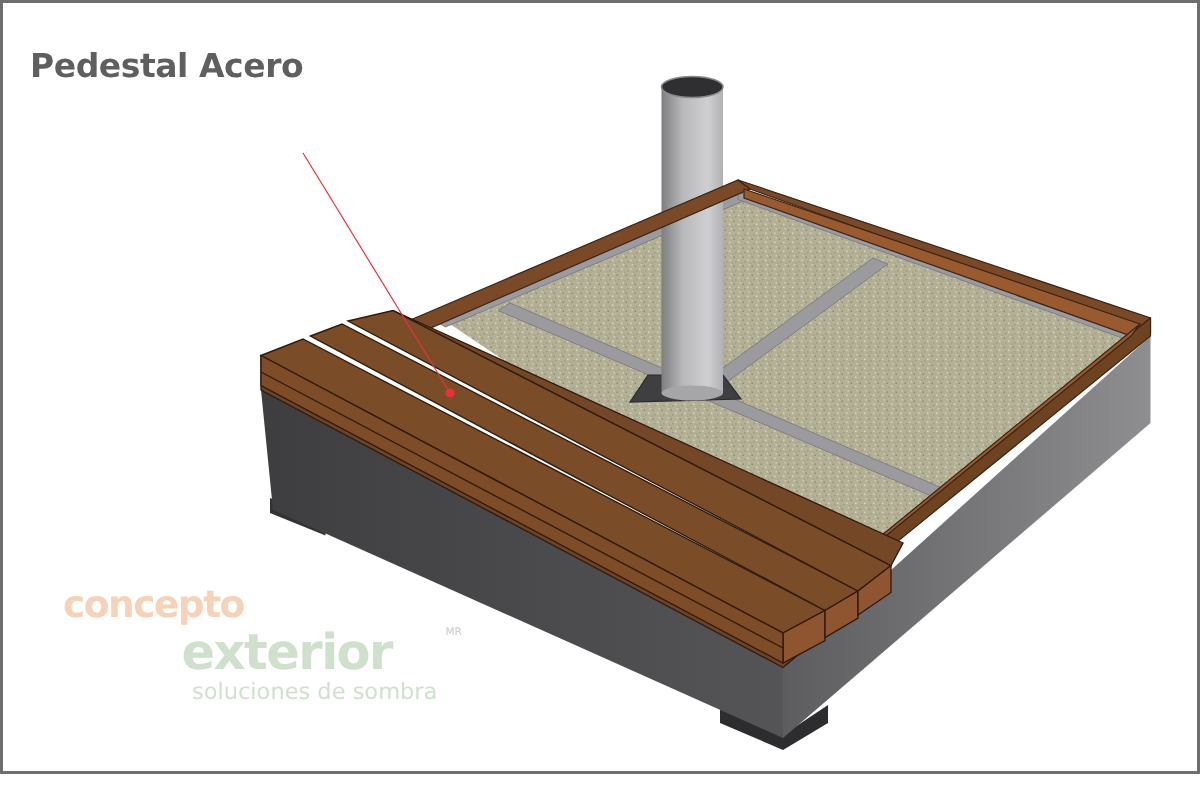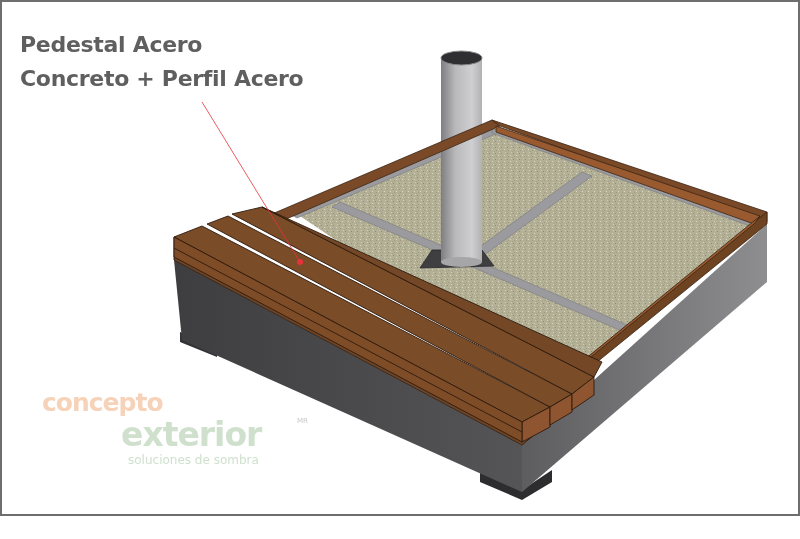--- a/index.html
+++ b/index.html
@@ -38,31 +38,30 @@
     font-size: 33px; font-weight: bold;
     color: #cfe1cd; letter-spacing: -1px;
     white-space: nowrap;
   }
   .logo .mr {
     position: absolute; left: 215px; top: 28px;
     font-size: 7px; color: #c8c8c8; padding-left: 40px;
   }
   .logo .l3 {
     position: absolute; left: 86px; top: 64px;
-    font-size: 12px; color: #cfe1cd; white-space: nowrap;
+    font-size: 15px; color: #cfe1cd; white-space: nowrap;
   }
 </style>
 </head>
 <body>
 
 <div class="frame">
 
   <div class="title">
     <div>Pedestal Acero</div>
-    <div>Concreto + Perfil Acero</div>
   </div>
 
   <svg class="illus" width="800" height="539" viewBox="0 0 800 539">
     <defs>
       <pattern id="concrete" width="6" height="6" patternUnits="userSpaceOnUse">
         <rect width="6" height="6" fill="#b3b096"></rect>
         <rect x="1" y="1" width="1" height="1" fill="#8f8c74"></rect>
         <rect x="4" y="3" width="1" height="1" fill="#d8d6c4"></rect>
         <rect x="2" y="4" width="1" height="1" fill="#9d9a82"></rect>
         <rect x="5" y="0" width="1" height="1" fill="#cfccb8"></rect>

